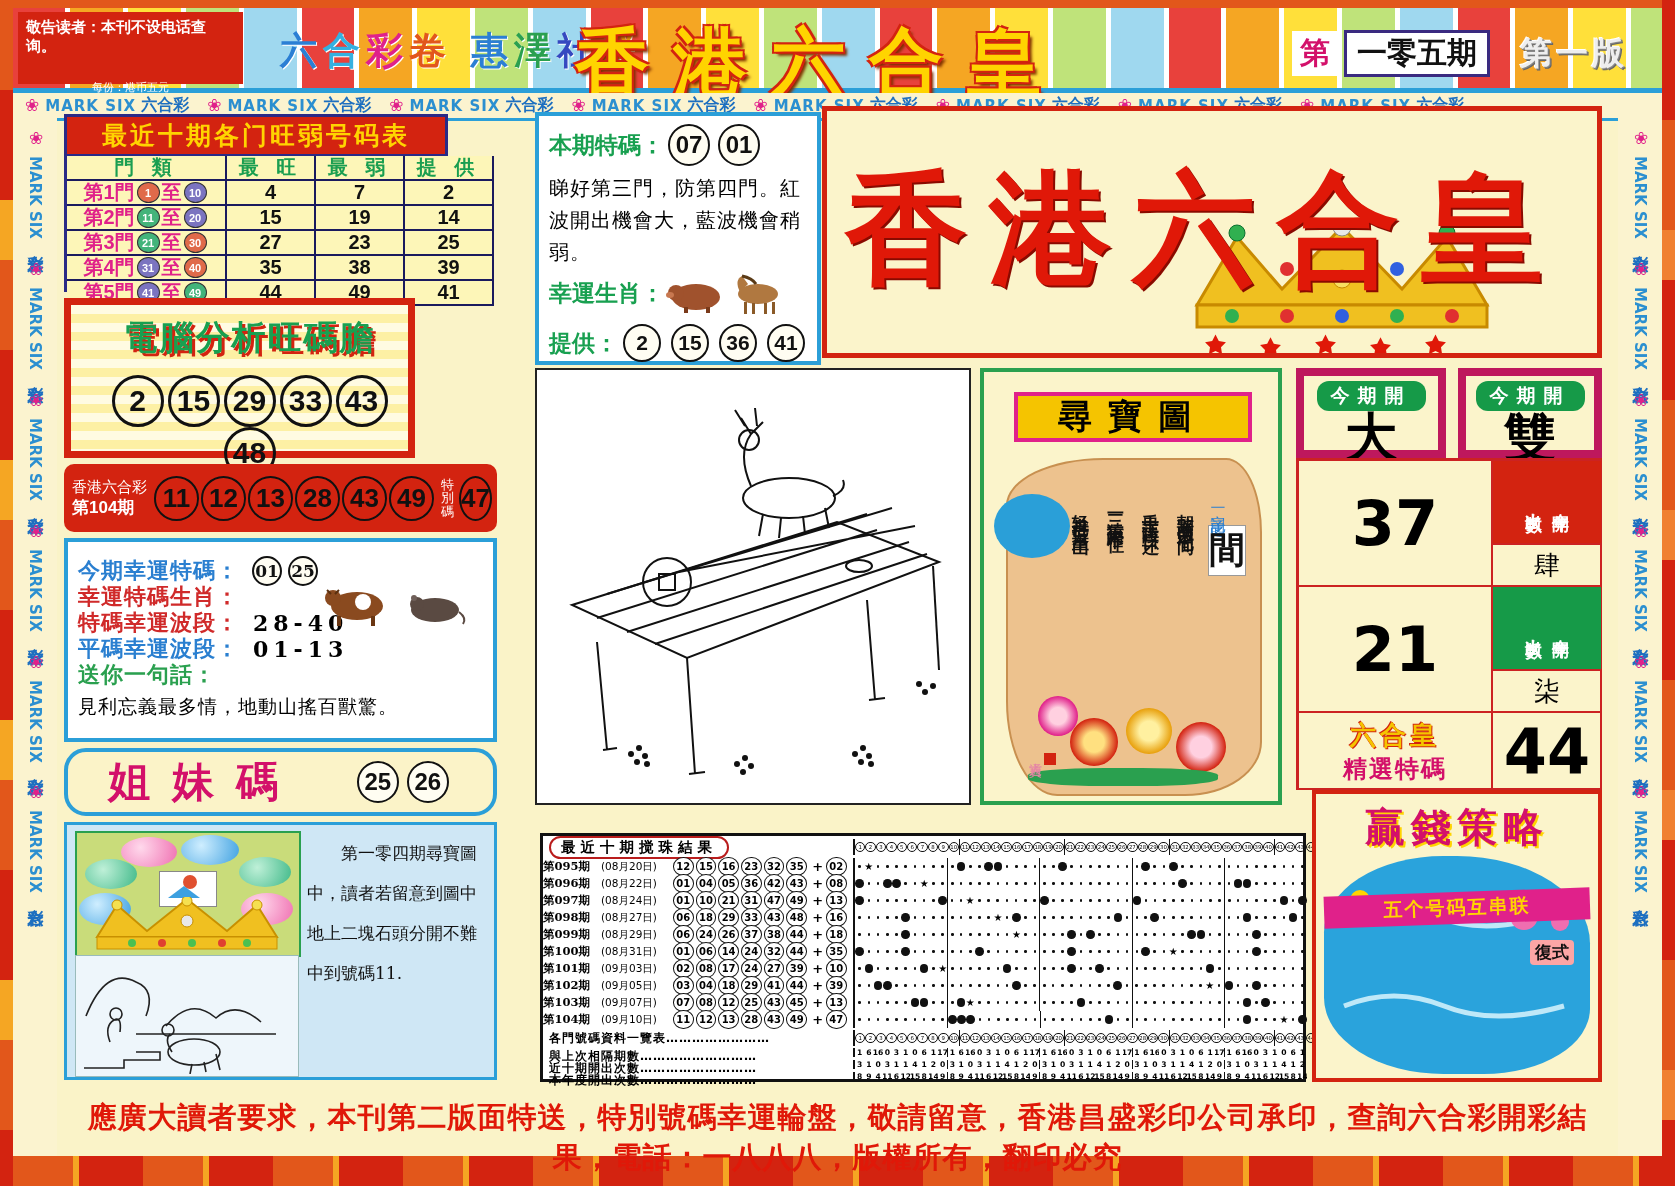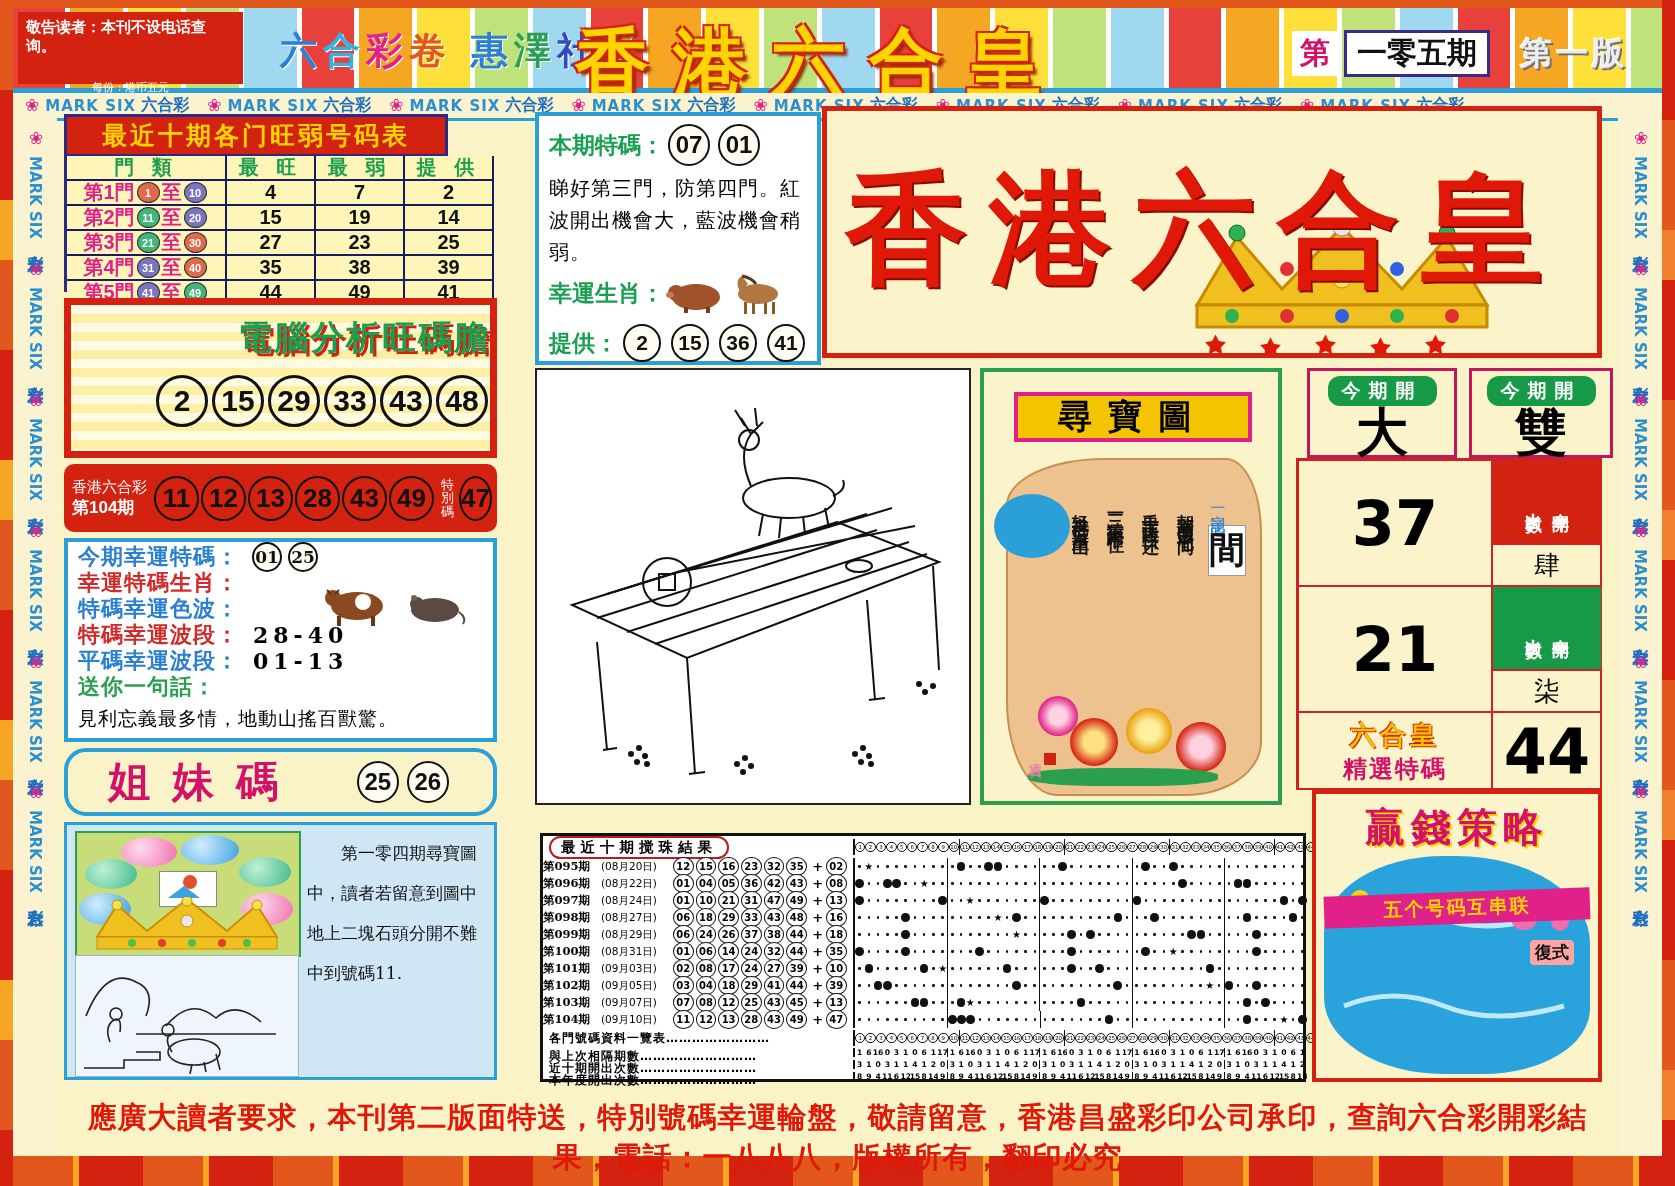--- a/index.html
+++ b/index.html
@@ -49,33 +49,33 @@
   
   .hot{left:64px;top:114px;width:384px;height:178px;background:#f0a01e;border:3px solid #2a2a86;box-sizing:border-box;}
   .hot-title{background:#d32310;color:#ffd400;font-size:25px;font-weight:900;text-align:center;letter-spacing:3px;padding:2px 0;border-bottom:2px solid #2a2a86;}
   .hgrid{display:grid;grid-template-columns:160px 89px 89px 89px;}
   .hcell{border-right:2px solid #1a1a5e;border-bottom:2px solid #1a1a5e;background:#fdf6b8;display:flex;align-items:center;justify-content:center;font-size:21px;height:23px;}
   .hhead{color:#1a9e50;font-weight:900;letter-spacing:6px;background:#fdf6b8;font-size:20px;}
   .door{color:#e0218a;font-weight:900;font-size:20px;white-space:nowrap;}
   .ball{display:inline-flex;align-items:center;justify-content:center;width:21px;height:19px;border-radius:50%;color:#fff;font-size:11px;font-weight:bold;margin:0 2px;border:1px solid #333;}
   .hval{font-weight:bold;font-size:20px;color:#111;}
   
-  .comp{left:64px;top:298px;width:433px;height:160px;border:7px solid #d32310;box-sizing:border-box;
-        background:repeating-linear-gradient(180deg,#fffbe2 0 9px,#fdf0a4 9px 18px);text-align:right;padding-left:20px;}
+  .comp{left:64px;top:298px;width:351px;height:160px;border:7px solid #d32310;box-sizing:border-box;
+        background:repeating-linear-gradient(180deg,#fffbe2 0 9px,#fdf0a4 9px 18px);text-align:center;padding-left:20px;}
   .comp-title{font-size:34px;font-weight:900;color:#18a050;letter-spacing:2px;margin-top:10px;font-family:"DejaVu Serif",serif;
         text-shadow:3px 3px 0 #d32310;}
   .comp-nums{margin-top:14px;}
   
   .banner{left:64px;top:464px;width:433px;height:68px;background:#d32310;border-radius:10px;display:flex;align-items:center;padding:0 8px;box-sizing:border-box;color:#fff;}
   .bn-name{font-size:15px;line-height:1.3;white-space:nowrap;}
   .bn-issue{font-weight:900;font-size:17px;}
   .banner .circle{background:transparent;color:#111;border-color:#111;}
   .bn-sp{font-size:13px;line-height:1.05;margin:0 4px 0 6px;white-space:pre-line;text-align:center;}
   
-  .lucky{left:64px;top:538px;width:433px;height:204px;background:#fff;border:4px solid #2b9fd8;box-sizing:border-box;padding:2px 10px;}
+  .lucky{left:64px;top:538px;width:433px;height:204px;background:#fff;border:4px solid #2b9fd8;box-sizing:border-box;padding:16px 10px;}
   .lrow{display:flex;align-items:center;height:26px;font-family:"DejaVu Serif",serif;}
   .llab{font-size:22px;font-weight:900;letter-spacing:1px;white-space:nowrap;}
   .lval{margin-left:14px;font-size:22px;font-weight:bold;letter-spacing:5px;}
   .lucky .circle{width:30px;height:30px;font-size:17px;margin:0 3px;}
   .phrase{font-size:19px;margin-top:6px;letter-spacing:1px;font-family:"DejaVu Serif",serif;}
   .animals{position:absolute;right:24px;top:40px;display:flex;gap:8px;}
   
   .sisters{left:64px;top:748px;width:433px;height:68px;border:4px solid #2b9fd8;border-radius:22px;box-sizing:border-box;display:flex;align-items:center;justify-content:space-around;padding:0 14px;background:#fbf3c8;}
   .sis-title{color:#d3106a;font-size:42px;font-weight:900;letter-spacing:22px;font-family:"DejaVu Serif",serif;white-space:nowrap;}
   
@@ -86,21 +86,21 @@
   .balloon{position:absolute;border-radius:50%;}
   
   .tissue{left:535px;top:112px;width:286px;height:253px;background:#fff;border:4px solid #2b9fd8;box-sizing:border-box;padding:8px 10px;}
   .ti-row{display:flex;align-items:center;}
   .ti-label{color:#18a050;font-size:23px;font-weight:900;font-family:"DejaVu Serif",serif;white-space:nowrap;}
   .ti-advice{font-size:20px;line-height:1.6;margin-top:6px;letter-spacing:1px;font-family:"DejaVu Serif",serif;}
   
   .masthead{left:822px;top:106px;width:780px;height:252px;border:5px solid #d32310;box-sizing:border-box;background:#fbf4cb;overflow:hidden;}
   .mh-title{position:absolute;left:18px;top:38px;font-size:122px;font-weight:900;color:#e01808;letter-spacing:22px;font-family:"DejaVu Serif",serif;white-space:nowrap;text-shadow:2px 2px 0 #8a0a00;}
   
-  .openbox{border:3px solid #be185d;background:#fbf4cb;box-sizing:border-box;text-align:center;margin-left:11px;}
+  .openbox{border:8px solid #be185d;background:#fbf4cb;box-sizing:border-box;text-align:center;}
   .greenbadge{display:inline-block;background:#169a48;color:#fff;border-radius:12px;font-size:19px;font-weight:900;letter-spacing:8px;padding:2px 14px;margin-top:5px;}
   .bigchar{font-size:52px;font-weight:900;line-height:1.0;font-family:"DejaVu Serif",serif;}
   .rtable{left:1296px;top:458px;width:306px;height:332px;border:2px solid #c22;box-sizing:border-box;background:#fbf4cb;}
   .rcell{position:absolute;border:1px solid #c22;box-sizing:border-box;display:flex;align-items:center;justify-content:center;}
   .bignum{font-size:62px;font-weight:bold;font-family:"DejaVu Sans",sans-serif;}
   .vbadge{display:flex;flex-direction:row-reverse;gap:4px;align-items:center;justify-content:center;width:100%;height:100%;color:#fff;font-weight:900;font-size:17px;}
   .vbadge span{writing-mode:vertical-rl;letter-spacing:2px;}
   .hanval{font-size:26px;font-family:"DejaVu Serif",serif;}
   .sel1{color:#f5c400;font-size:26px;font-weight:900;text-shadow:1px 1px 0 #d32310,-1px -1px 0 #d32310;letter-spacing:4px;}
   .sel2{color:#d3106a;font-size:24px;font-weight:900;letter-spacing:2px;}
@@ -364,23 +364,20 @@
       <span class="llab" style="color:#2a7fd0">今期幸運特碼：</span>
     <span style="margin-left:10px;display:inline-flex;">
         <span class="circle c34">01</span>
         <span class="circle c34">25</span>
       </span>
     </div>
   <div class="lrow">
       <span class="llab" style="color:#d02a2a">幸運特碼生肖：</span>
     </div>
   <div class="lrow">
-      <span class="llab" style="color:#2a7fd0">特碼幸運色波：</span>
-    </div>
-  <div class="lrow">
       <span class="llab" style="color:#d02a2a">特碼幸運波段：</span>
     <span class="lval">28-40</span>
     </div>
   <div class="lrow">
       <span class="llab" style="color:#2a7fd0">平碼幸運波段：</span>
     <span class="lval">01-13</span>
     </div>
   <div class="lrow">
       <span class="llab" style="color:#2aa04f">送你一句話：</span>
     </div>

